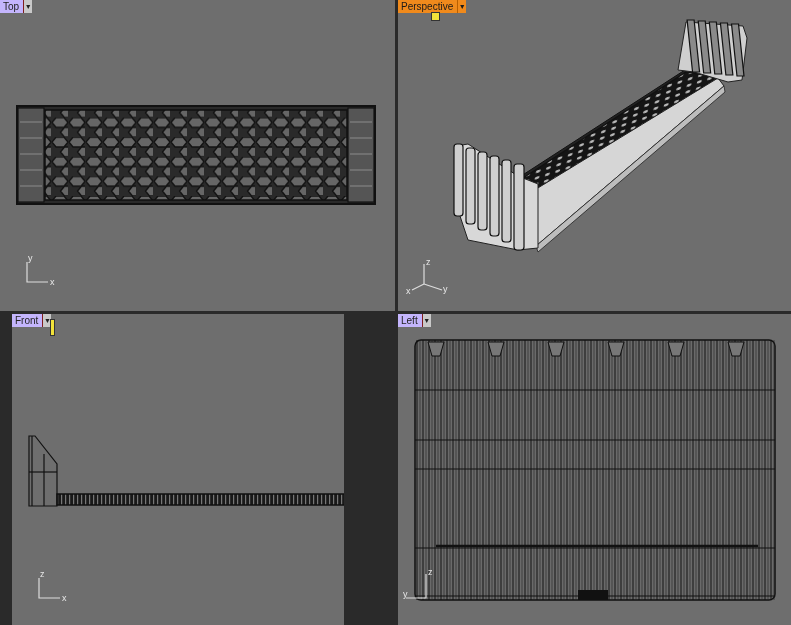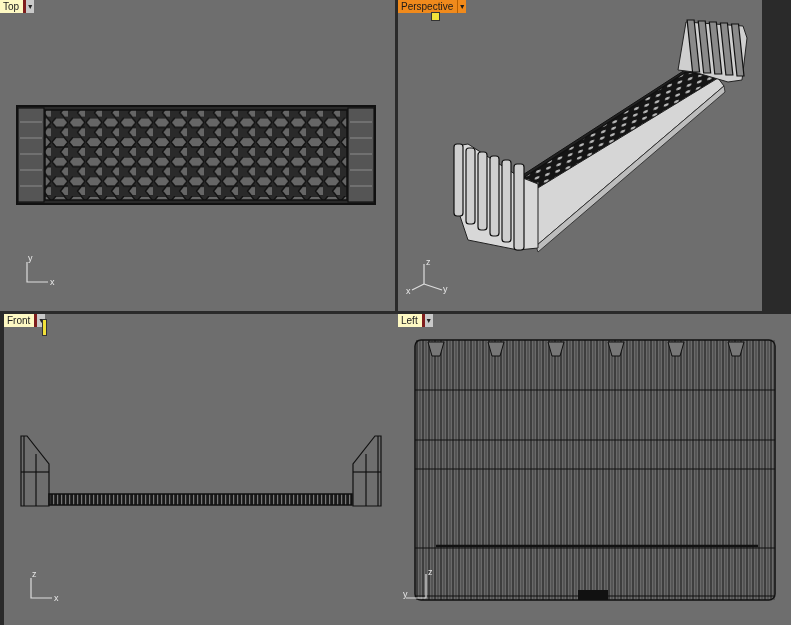--- a/index.html
+++ b/index.html
@@ -1,23 +1,23 @@
 <!DOCTYPE html>
 <html><head>
 <meta charset="utf-8">
 <style>
   html,body{margin:0;padding:0;}
   body{width:791px;height:625px;background:#2a2a2a;position:relative;overflow:hidden;font-family:"Liberation Sans",sans-serif;}
   .vp{position:absolute;background:#6e6e6e;overflow:hidden;}
   #vp-top{left:0;top:0;width:395px;height:311px;}
-  #vp-persp{left:398px;top:0;width:364px;height:311px;}
-  #vp-front{left:4px;top:314px;width:425px;height:311px;}
+  #vp-persp{left:398px;top:0;width:393px;height:311px;}
+  #vp-front{left:12px;top:314px;width:332px;height:311px;}
   #vp-left{left:398px;top:314px;width:393px;height:393px;}
   .tab{position:absolute;left:0;top:0;display:flex;align-items:stretch;height:13px;font-size:10px;line-height:13px;}
-  .tab .lbl{background:#fef9c3;color:#222;padding:0 4px 0 3px;border-right:3px solid #7f1d1d;}
+  .tab .lbl{background:#c4b5fd;color:#222;padding:0 4px 0 3px;border-right:1px solid #7f1d1d;}
   .tab .dd{background:#c9c9c9;width:8px;color:#222;font-size:7px;text-align:center;line-height:13px;}
   .tab.active .lbl,.tab.active .dd{background:#f08a1c;color:#1a1a1a;}
   .tab.active .lbl{border-right:1px solid #b85f00;}
   .marker{position:absolute;background:#f2e23a;border:1px solid #333;}
   svg{position:absolute;left:0;top:0;}
   .axis-lbl{font-size:9px;fill:#e8e8e8;font-family:"Liberation Sans",sans-serif;}
 </style>
 </head>
 <body>
 

